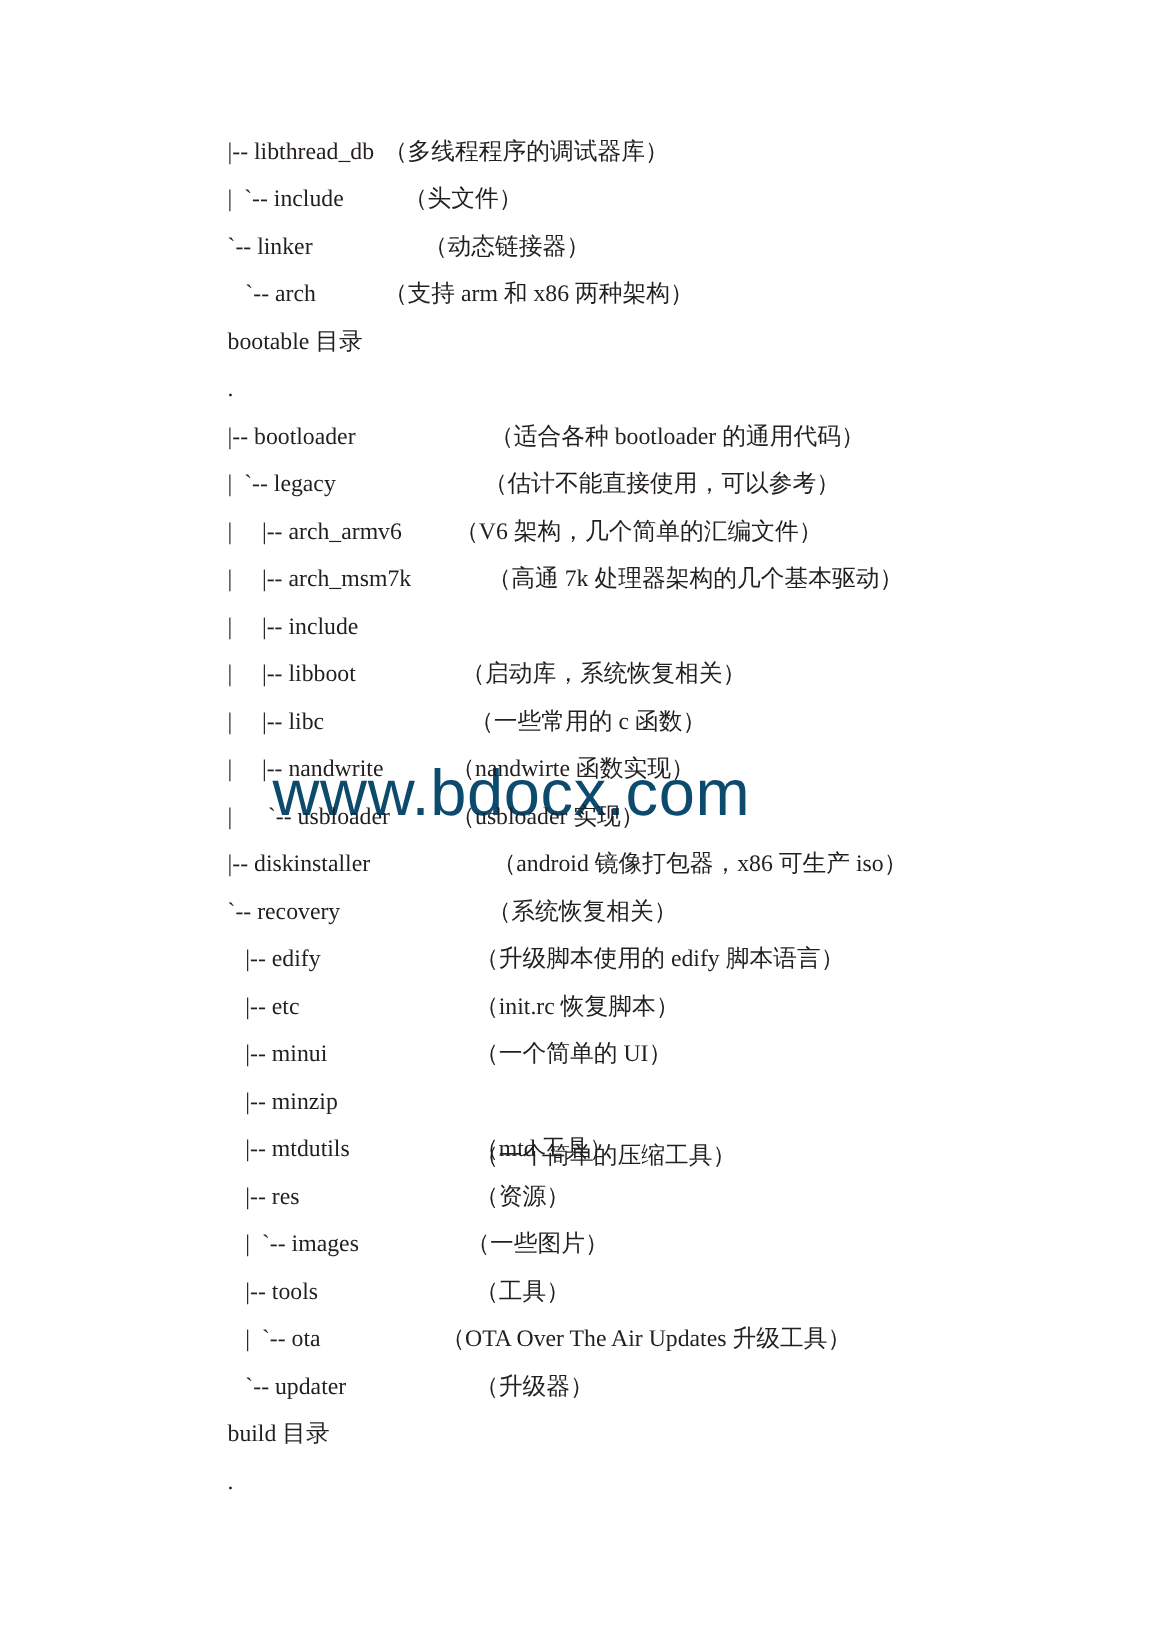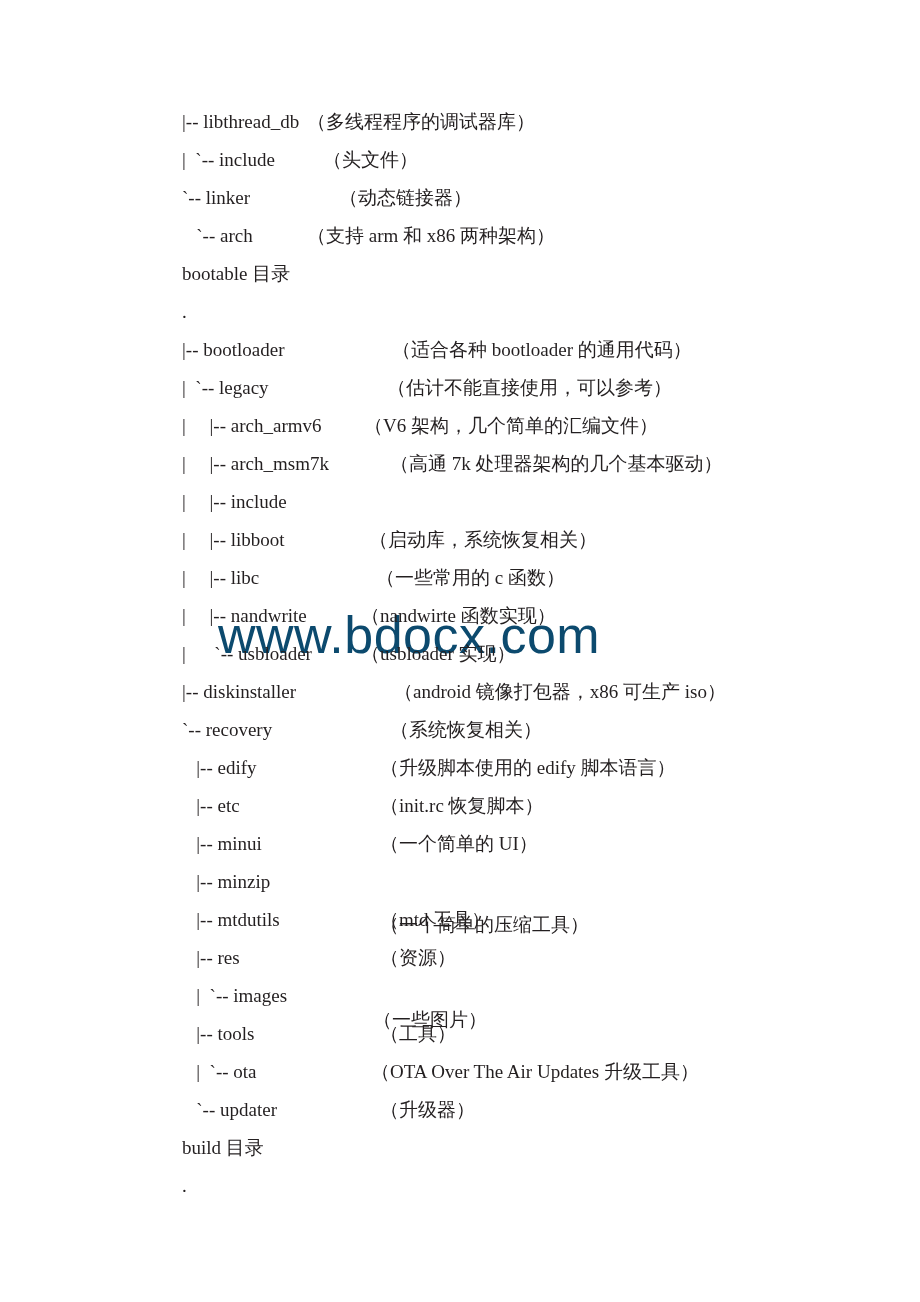--- a/index.html
+++ b/index.html
@@ -115,20 +115,20 @@
       <div class="line"><span class="tree-name">|     |-- nandwrite</span><span class="tree-desc" style="left: 325px;">（nandwirte 函数实现）</span></div>
       <div class="line"><span class="tree-name">|      `-- usbloader</span><span class="tree-desc" style="left: 325px;">（usbloader 实现）</span></div>
       <div class="line"><span class="tree-name">|-- diskinstaller</span><span class="tree-desc" style="left: 358px;">（android 镜像打包器，x86 可生产 iso）</span></div>
       <div class="line"><span class="tree-name">`-- recovery</span><span class="tree-desc" style="left: 354px;">（系统恢复相关）</span></div>
       <div class="line"><span class="tree-name">   |-- edify</span><span class="tree-desc" style="left: 344px;">（升级脚本使用的 edify 脚本语言）</span></div>
       <div class="line"><span class="tree-name">   |-- etc</span><span class="tree-desc" style="left: 344px;">（init.rc 恢复脚本）</span></div>
       <div class="line"><span class="tree-name">   |-- minui</span><span class="tree-desc" style="left: 344px;">（一个简单的 UI）</span></div>
       <div class="line"><span class="tree-name">   |-- minzip</span><span class="tree-desc" style="left: 344px; margin-top: 43px;">（一个简单的压缩工具）</span></div>
       <div class="line"><span class="tree-name">   |-- mtdutils</span><span class="tree-desc" style="left: 344px;">（mtd 工具）</span></div>
       <div class="line"><span class="tree-name">   |-- res</span><span class="tree-desc" style="left: 344px;">（资源）</span></div>
-      <div class="line"><span class="tree-name">   |  `-- images</span><span class="tree-desc" style="left: 337px; margin-top: 24px;">（一些图片）</span></div>
+      <div class="line"><span class="tree-name">   |  `-- images</span><span class="tree-desc" style="left: 337px;">（一些图片）</span></div>
       <div class="line"><span class="tree-name">   |-- tools</span><span class="tree-desc" style="left: 344px;">（工具）</span></div>
-      <div class="line"><span class="tree-name">   |  `-- ota</span><span class="tree-desc" style="left: 335px;">（OTA Over The Air Updates 升级工具）</span></div>
+      <div class="line"><span class="tree-name">   |  `-- ota</span><span class="tree-desc" style="left: 317px;">（OTA Over The Air Updates 升级工具）</span></div>
       <div class="line"><span class="tree-name">   `-- updater</span><span class="tree-desc" style="left: 344px;">（升级器）</span></div>
       <div class="line"><span class="heading">build 目录</span></div>
       <div class="line"><span class="dot">.</span></div>
     </div>
 </div>
 
 </body></html>

